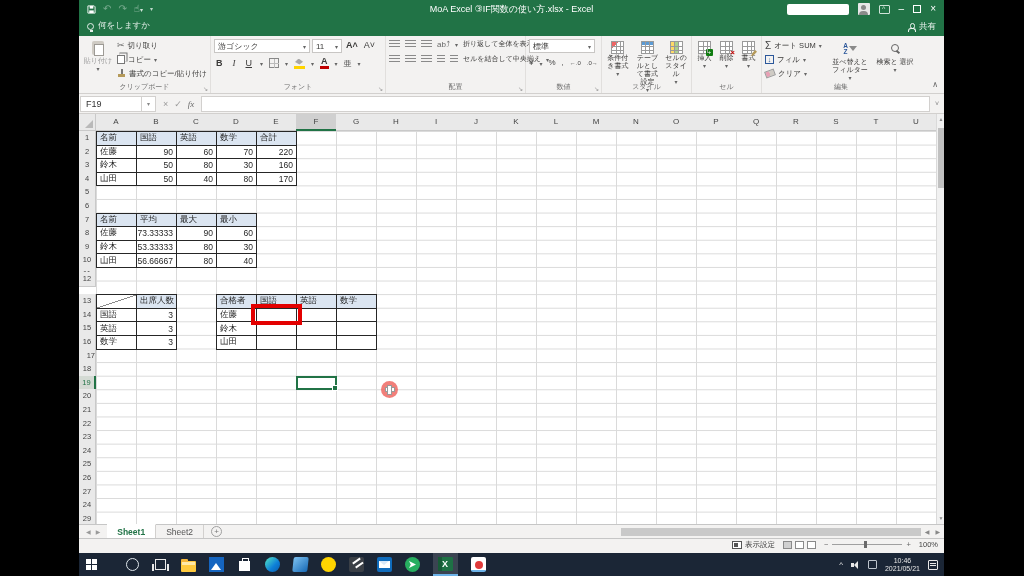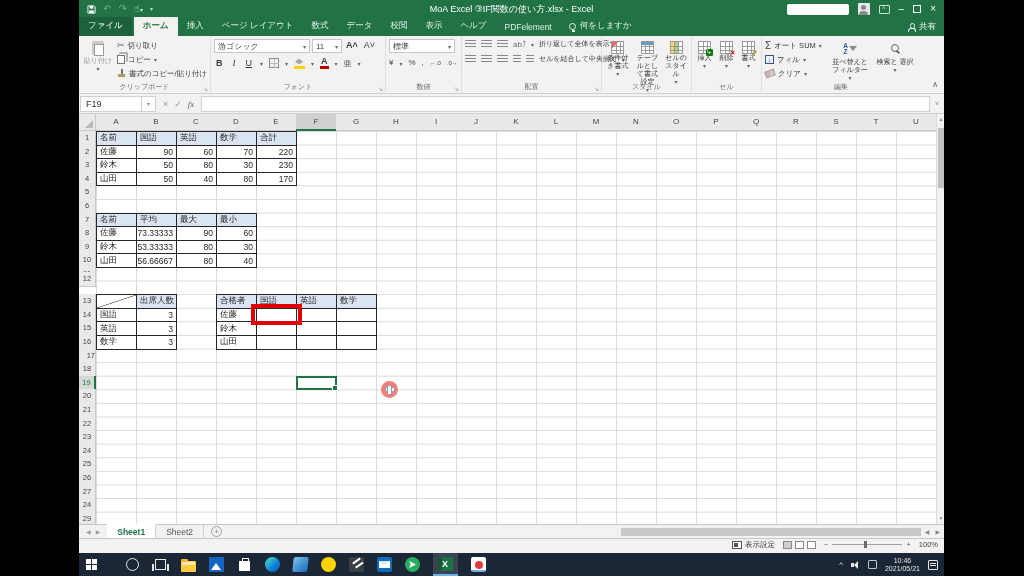--- a/index.html
+++ b/index.html
@@ -229,32 +229,20 @@
         <span class="signin-pill"></span>
         <span class="avatar"></span>
         <span class="ribbon-opt"></span>
         <span class="win-btn">–</span>
         <span class="restore"></span>
         <span class="win-btn">×</span>
       </div>
     </div>
 
     <div class="tabsrow">
-      <span id="tabs-box" style="display:flex;align-items:flex-end;">
-          <span class="tab file">ファイル</span>
-          <span class="tab active">ホーム</span>
-          <span class="tab">挿入</span>
-          <span class="tab">ページ レイアウト</span>
-          <span class="tab">数式</span>
-          <span class="tab">データ</span>
-          <span class="tab">校閲</span>
-          <span class="tab">表示</span>
-          <span class="tab">ヘルプ</span>
-          <span class="tab">PDFelement</span>
-        </span>
       <span class="tellme">
         <span class="bulb"></span>
         <span>何をしますか</span>
       </span>
       <span class="share">
         <span class="person"></span>
         <span>共有</span>
       </span>
     </div>
 
@@ -310,56 +298,56 @@
             <span class="caret">▾</span>
           <span class="fontcolor-ic">A</span>
             <span class="caret">▾</span>
           <span class="ruby-ic">亜</span>
             <span class="caret">▾</span>
         </div>
         <div class="grp-label"><span>フォント</span></div>
           <span class="dlg">↘</span>
       </div>
 
-      <div class="rb-grp" style="width:76px">
-        <div class="combo" style="width:66px">
-            <span>標準</span>
-            <span class="caret">▾</span>
-          </div>
-        <div style="display:flex;gap:6px;margin-top:4px;align-items:center;">
-          <span class="num-ic">¥</span>
-            <span class="caret">▾</span>
-          <span class="num-ic">%</span>
-          <span class="num-ic">,</span>
-          <span class="num-ic" style="font-size:6px">←.0</span>
-          <span class="num-ic" style="font-size:6px">.0→</span>
-        </div>
-        <div class="grp-label"><span>数値</span></div>
-          <span class="dlg">↘</span>
-      </div>
-
       <div class="rb-grp" style="width:140px">
         <div style="display:flex;gap:5px;align-items:center;">
           <span class="mi lines-ic"></span>
           <span class="mi lines-ic"></span>
           <span class="mi lines-ic"></span>
           <span class="rot-ic">ab⤴</span>
             <span class="caret">▾</span>
           <span style="font-size:7px;white-space:nowrap;">折り返して全体を表示する</span>
         </div>
         <div style="display:flex;gap:5px;align-items:center;margin-top:5px;">
           <span class="mi lines-ic"></span>
           <span class="mi lines-ic"></span>
           <span class="mi lines-ic"></span>
           <span class="mi lines-ic sh"></span>
           <span class="mi lines-ic sh"></span>
           <span style="font-size:7px;white-space:nowrap;">セルを結合して中央揃え</span>
             <span class="caret">▾</span>
         </div>
         <div class="grp-label"><span>配置</span></div>
+          <span class="dlg">↘</span>
+      </div>
+
+      <div class="rb-grp" style="width:76px">
+        <div class="combo" style="width:66px">
+            <span>標準</span>
+            <span class="caret">▾</span>
+          </div>
+        <div style="display:flex;gap:6px;margin-top:4px;align-items:center;">
+          <span class="num-ic">¥</span>
+            <span class="caret">▾</span>
+          <span class="num-ic">%</span>
+          <span class="num-ic">,</span>
+          <span class="num-ic" style="font-size:6px">←.0</span>
+          <span class="num-ic" style="font-size:6px">.0→</span>
+        </div>
+        <div class="grp-label"><span>数値</span></div>
           <span class="dlg">↘</span>
       </div>
 
       <div class="rb-grp" style="width:90px">
         <div class="rb-flex">
           <div class="big-btn" style="width:29px">
             <span class="mi grid-ic cf"></span>
             <span>条件付き書式</span>
               <span class="caret">▾</span>
           </div>
@@ -516,21 +504,21 @@
         <div class="gcell hdr" style="left: 177px; top: 17px; width: 41px; height: 14.6px;">合計</div>
         <div class="gcell" style="left: 17px; top: 30.6px; width: 41px; height: 14.6px;">佐藤</div>
         <div class="gcell right" style="left: 57px; top: 30.6px; width: 41px; height: 14.6px;">90</div>
         <div class="gcell right" style="left: 97px; top: 30.6px; width: 41px; height: 14.6px;">60</div>
         <div class="gcell right" style="left: 137px; top: 30.6px; width: 41px; height: 14.6px;">70</div>
         <div class="gcell right" style="left: 177px; top: 30.6px; width: 41px; height: 14.6px;">220</div>
         <div class="gcell" style="left: 17px; top: 44.2px; width: 41px; height: 14.6px;">鈴木</div>
         <div class="gcell right" style="left: 57px; top: 44.2px; width: 41px; height: 14.6px;">50</div>
         <div class="gcell right" style="left: 97px; top: 44.2px; width: 41px; height: 14.6px;">80</div>
         <div class="gcell right" style="left: 137px; top: 44.2px; width: 41px; height: 14.6px;">30</div>
-        <div class="gcell right" style="left: 177px; top: 44.2px; width: 41px; height: 14.6px;">230</div>
+        <div class="gcell right" style="left: 177px; top: 44.2px; width: 41px; height: 14.6px;">160</div>
         <div class="gcell" style="left: 17px; top: 57.8px; width: 41px; height: 14.6px;">山田</div>
         <div class="gcell right" style="left: 57px; top: 57.8px; width: 41px; height: 14.6px;">50</div>
         <div class="gcell right" style="left: 97px; top: 57.8px; width: 41px; height: 14.6px;">40</div>
         <div class="gcell right" style="left: 137px; top: 57.8px; width: 41px; height: 14.6px;">80</div>
         <div class="gcell right" style="left: 177px; top: 57.8px; width: 41px; height: 14.6px;">170</div>
         <div class="gcell hdr" style="left: 17px; top: 98.6px; width: 41px; height: 14.6px;">名前</div>
         <div class="gcell hdr" style="left: 57px; top: 98.6px; width: 41px; height: 14.6px;">平均</div>
         <div class="gcell hdr" style="left: 97px; top: 98.6px; width: 41px; height: 14.6px;">最大</div>
         <div class="gcell hdr" style="left: 137px; top: 98.6px; width: 41px; height: 14.6px;">最小</div>
         <div class="gcell" style="left: 17px; top: 112.2px; width: 41px; height: 14.6px;">佐藤</div>

